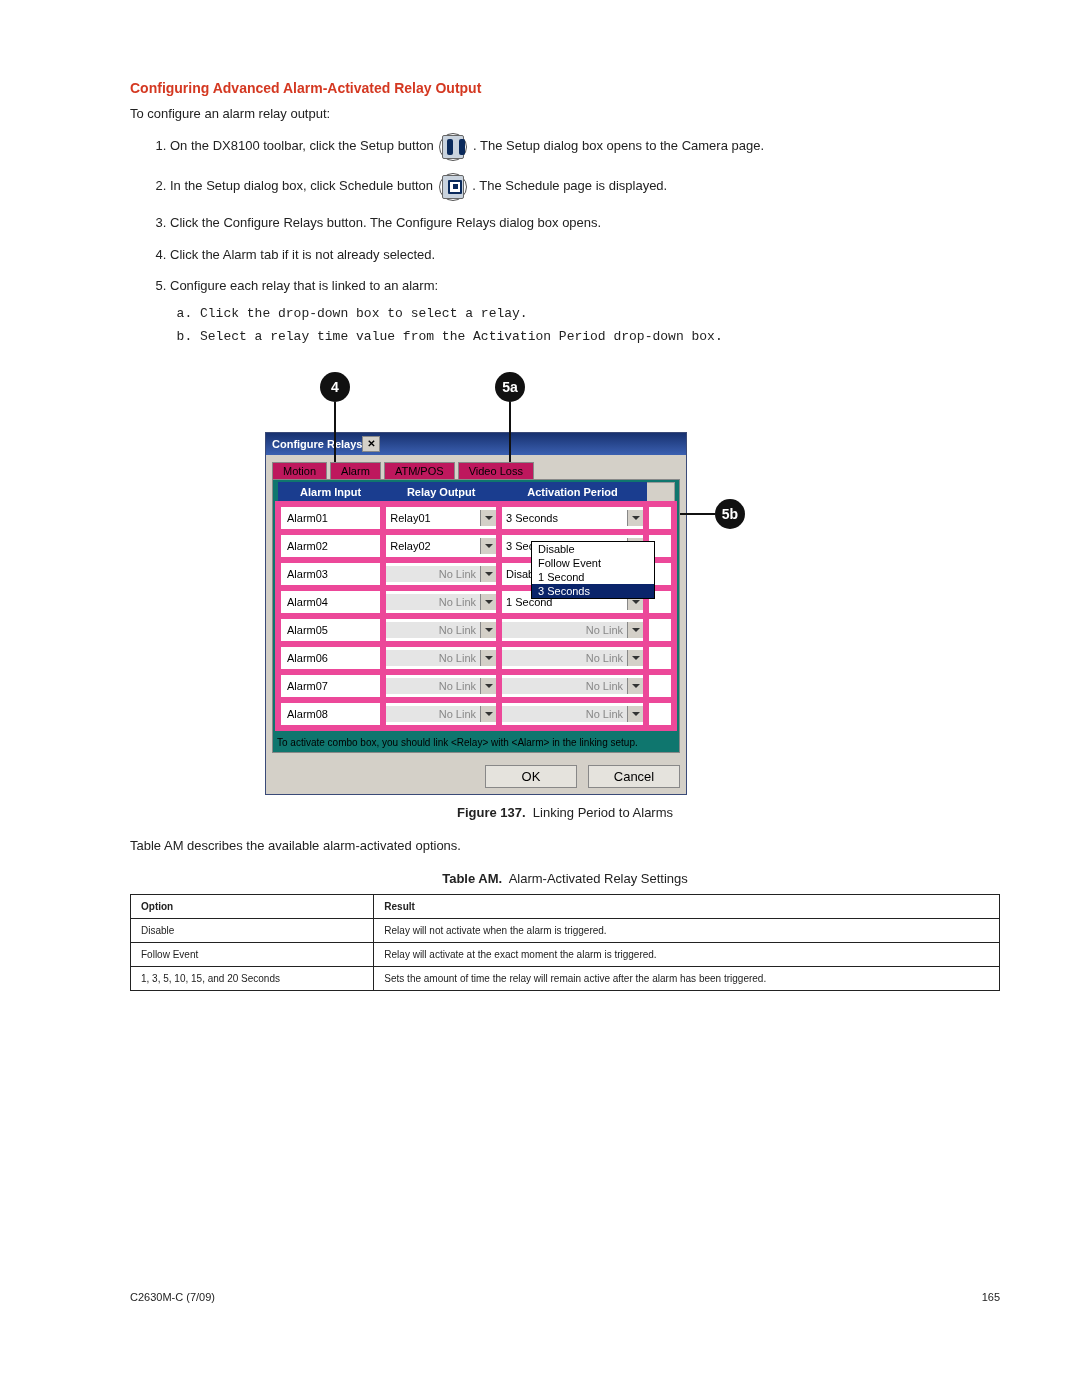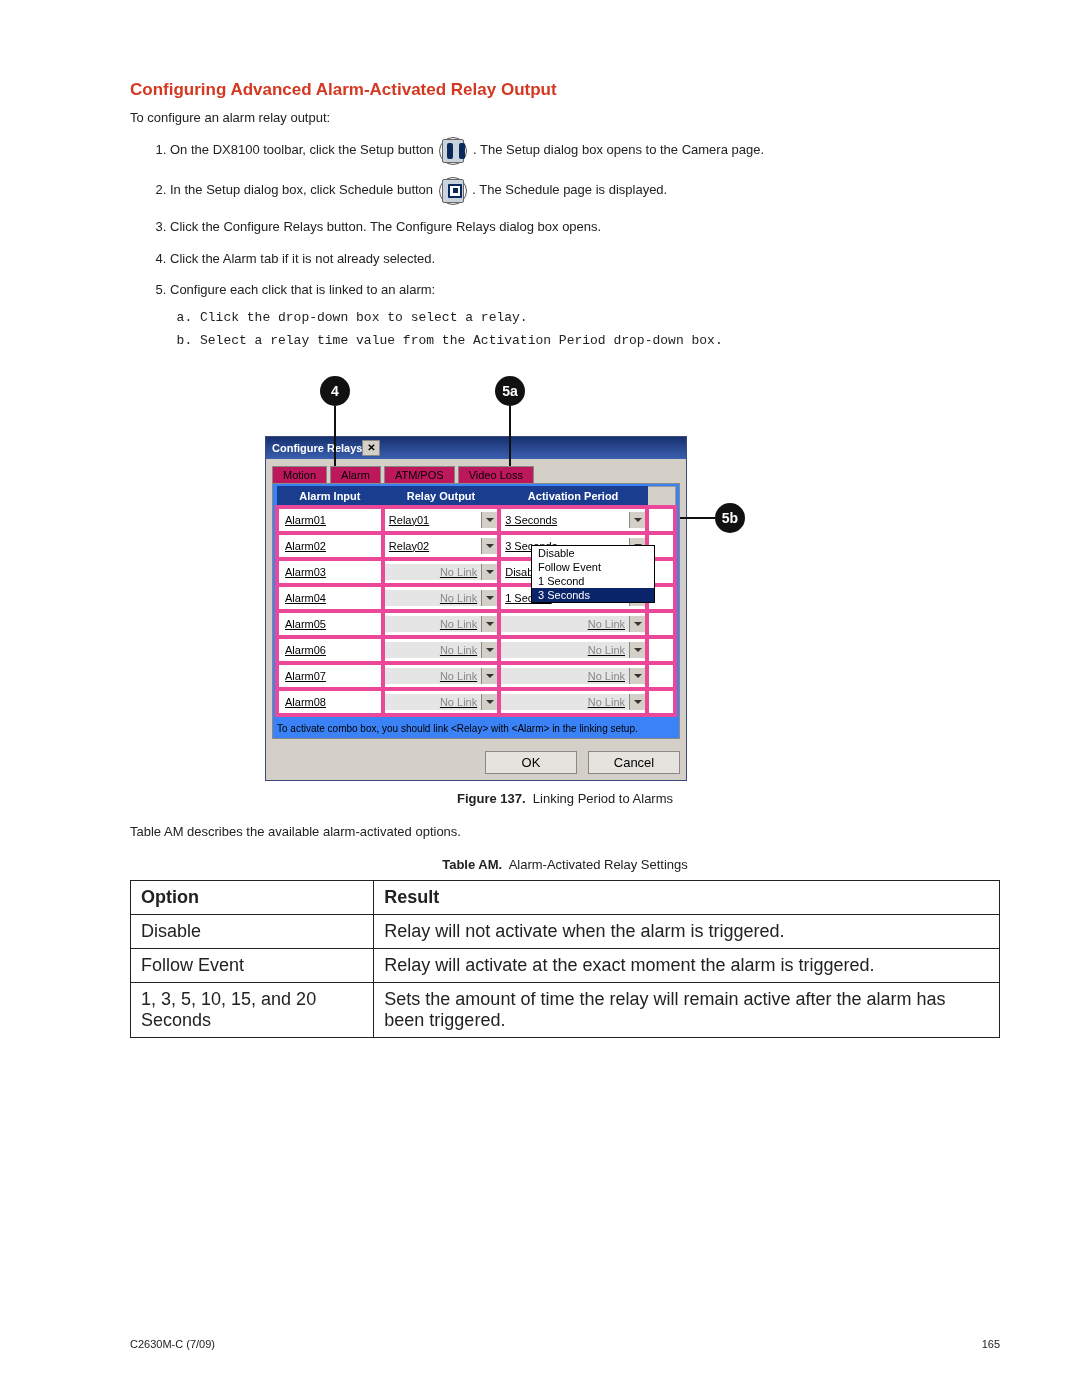--- a/index.html
+++ b/index.html
@@ -7,21 +7,21 @@
     font-size: 13px;
     color: #222;
     margin: 0;
     padding: 80px 80px 40px 130px;
     width: 1080px;
     box-sizing: border-box;
     background: #fff;
   }
   h2.section-title {
     color: #d43821;
-    font-size: 17px;
+    font-size: 14px;
     font-weight: bold;
     margin: 0 0 10px 0;
   }
   p.intro { margin: 6px 0 12px 0; }
   ol.steps { margin: 0; padding-left: 40px; }
   ol.steps > li { margin: 12px 0; line-height: 1.5; }
   ol.substeps { list-style-type: lower-alpha; margin: 8px 0 0 0; padding-left: 30px; font-family: Liberation Mono, monospace; }
   ol.substeps > li { margin: 4px 0; }
   .inline-icon {
     display: inline-block;
@@ -72,42 +72,42 @@
     background: #d4d0c8;
     font-family: Tahoma, Arial, sans-serif;
     font-size: 11px;
     color: #000;
   }
   .titlebar { background: linear-gradient(#17316f,#3b60b1); color:#fff; padding:3px 6px; font-weight:bold; display:flex; justify-content:flex-start; align-items:center; }
   .titlebar .xbtn { background:#d4d0c8; color:#000; width:16px;height:14px;display:flex;align-items:center;justify-content:center;border:1px solid #888;font-size:10px;}
   .tabs-row { padding: 6px 6px 0 6px; }
   .tab { display:inline-block; border:1px solid #888; border-bottom:none; background:#be185d; padding:2px 10px; font-size:11px; position:relative; top:1px;}
   .tab.active { background:#be185d; border-bottom:1px solid #d4d0c8; }
-  .tab-body { border:1px solid #888; margin:0 6px 6px 6px; padding:2px; background:#3b82f6;}
+  .tab-body { border:1px solid #888; margin:0 6px 6px 6px; padding:2px; background:#0f766e;}
   table.relay-table { width:100%; border-collapse:collapse; font-size:11px;}
   table.relay-table th { background:#1a3d8f; color:#fff; padding:3px 6px; border:1px solid #1a3d8f; font-weight:bold;}
-  table.relay-table td { background:#fff; border:4px solid #ec4899; padding:0; height:18px;text-decoration:underline;}
+  table.relay-table td { background:#fff; border:6px solid #ec4899; padding:0; height:18px;}
   table.relay-table td.cell-label { padding:2px 6px; }
   .combo { display:flex; background:#fff;}
   .combo.disabled { background:#e5e5e5; color:#888;text-align:right;}
   .combo .val { flex:1; padding:2px 4px; white-space:nowrap; overflow:hidden;}
   .combo .arrow { width:15px; background:#d4d0c8; border-left:1px solid #888; display:flex;align-items:center;justify-content:center;}
   .combo .arrow::before { content:""; border-left:4px solid transparent;border-right:4px solid transparent;border-top:4px solid #333;}
   .hint { font-size:10px; padding:6px 2px 2px 2px; }
   .btn-row { text-align:right; padding:6px;}
   .dlg-btn { display:inline-block; min-width:70px; text-align:center; border:1px solid #888; background:#e5e3dd; padding:3px 10px; margin-left:8px; font-size:13px;}
   .dropdown-open { position:absolute; background:#fff; border:1px solid #000; font-size:11px; z-index:5;}
   .dropdown-open div { padding:1px 6px; }
   .dropdown-open .sel { background:#0a246a; color:#fff;}
   .scroll-stub { width:15px; background:#d4d0c8; border-left:1px solid #888;}
   
   .fig-caption { text-align:center; margin:10px 0 18px 0; }
   .fig-caption b { font-weight:bold; }
   .table-caption { text-align:center; margin:18px 0 8px 0;}
-  table.options { width: 100%; border-collapse: collapse; font-size:18px;}
+  table.options { width: 100%; border-collapse: collapse; font-size:10px;}
   table.options th, table.options td { border:1px solid #222; padding:6px 10px; text-align:left; vertical-align:top;}
   table.options th { font-weight:bold; }
   .footer { position:relative; margin-top:300px; font-size:11px; display:flex; justify-content:space-between;}
 </style>
 </head>
 <body>
 
 <h2 class="section-title">Configuring Advanced Alarm-Activated Relay Output</h2>
 <p class="intro">To configure an alarm relay output:</p>
 
@@ -122,21 +122,21 @@
   <li>
     <span>In the Setup dialog box, click Schedule button </span>
     <span class="icon-wrap">
         <span class="inline-icon icon-schedule"></span>
       </span>
     <span>. The Schedule page is displayed.</span>
   </li>
   <li>Click the Configure Relays button. The Configure Relays dialog box opens.</li>
   <li>Click the Alarm tab if it is not already selected.</li>
   <li>
-    <span>Configure each click that is linked to an alarm:</span>
+    <span>Configure each relay that is linked to an alarm:</span>
     <ol class="substeps">
       <li>Click the drop-down box to select a relay.</li>
       <li>Select a relay time value from the Activation Period drop-down box.</li>
     </ol>
   </li>
 </ol>
 
 <div class="figure-area">
 
   <div class="callout" style="left:55px; top:-5px;">4</div>

